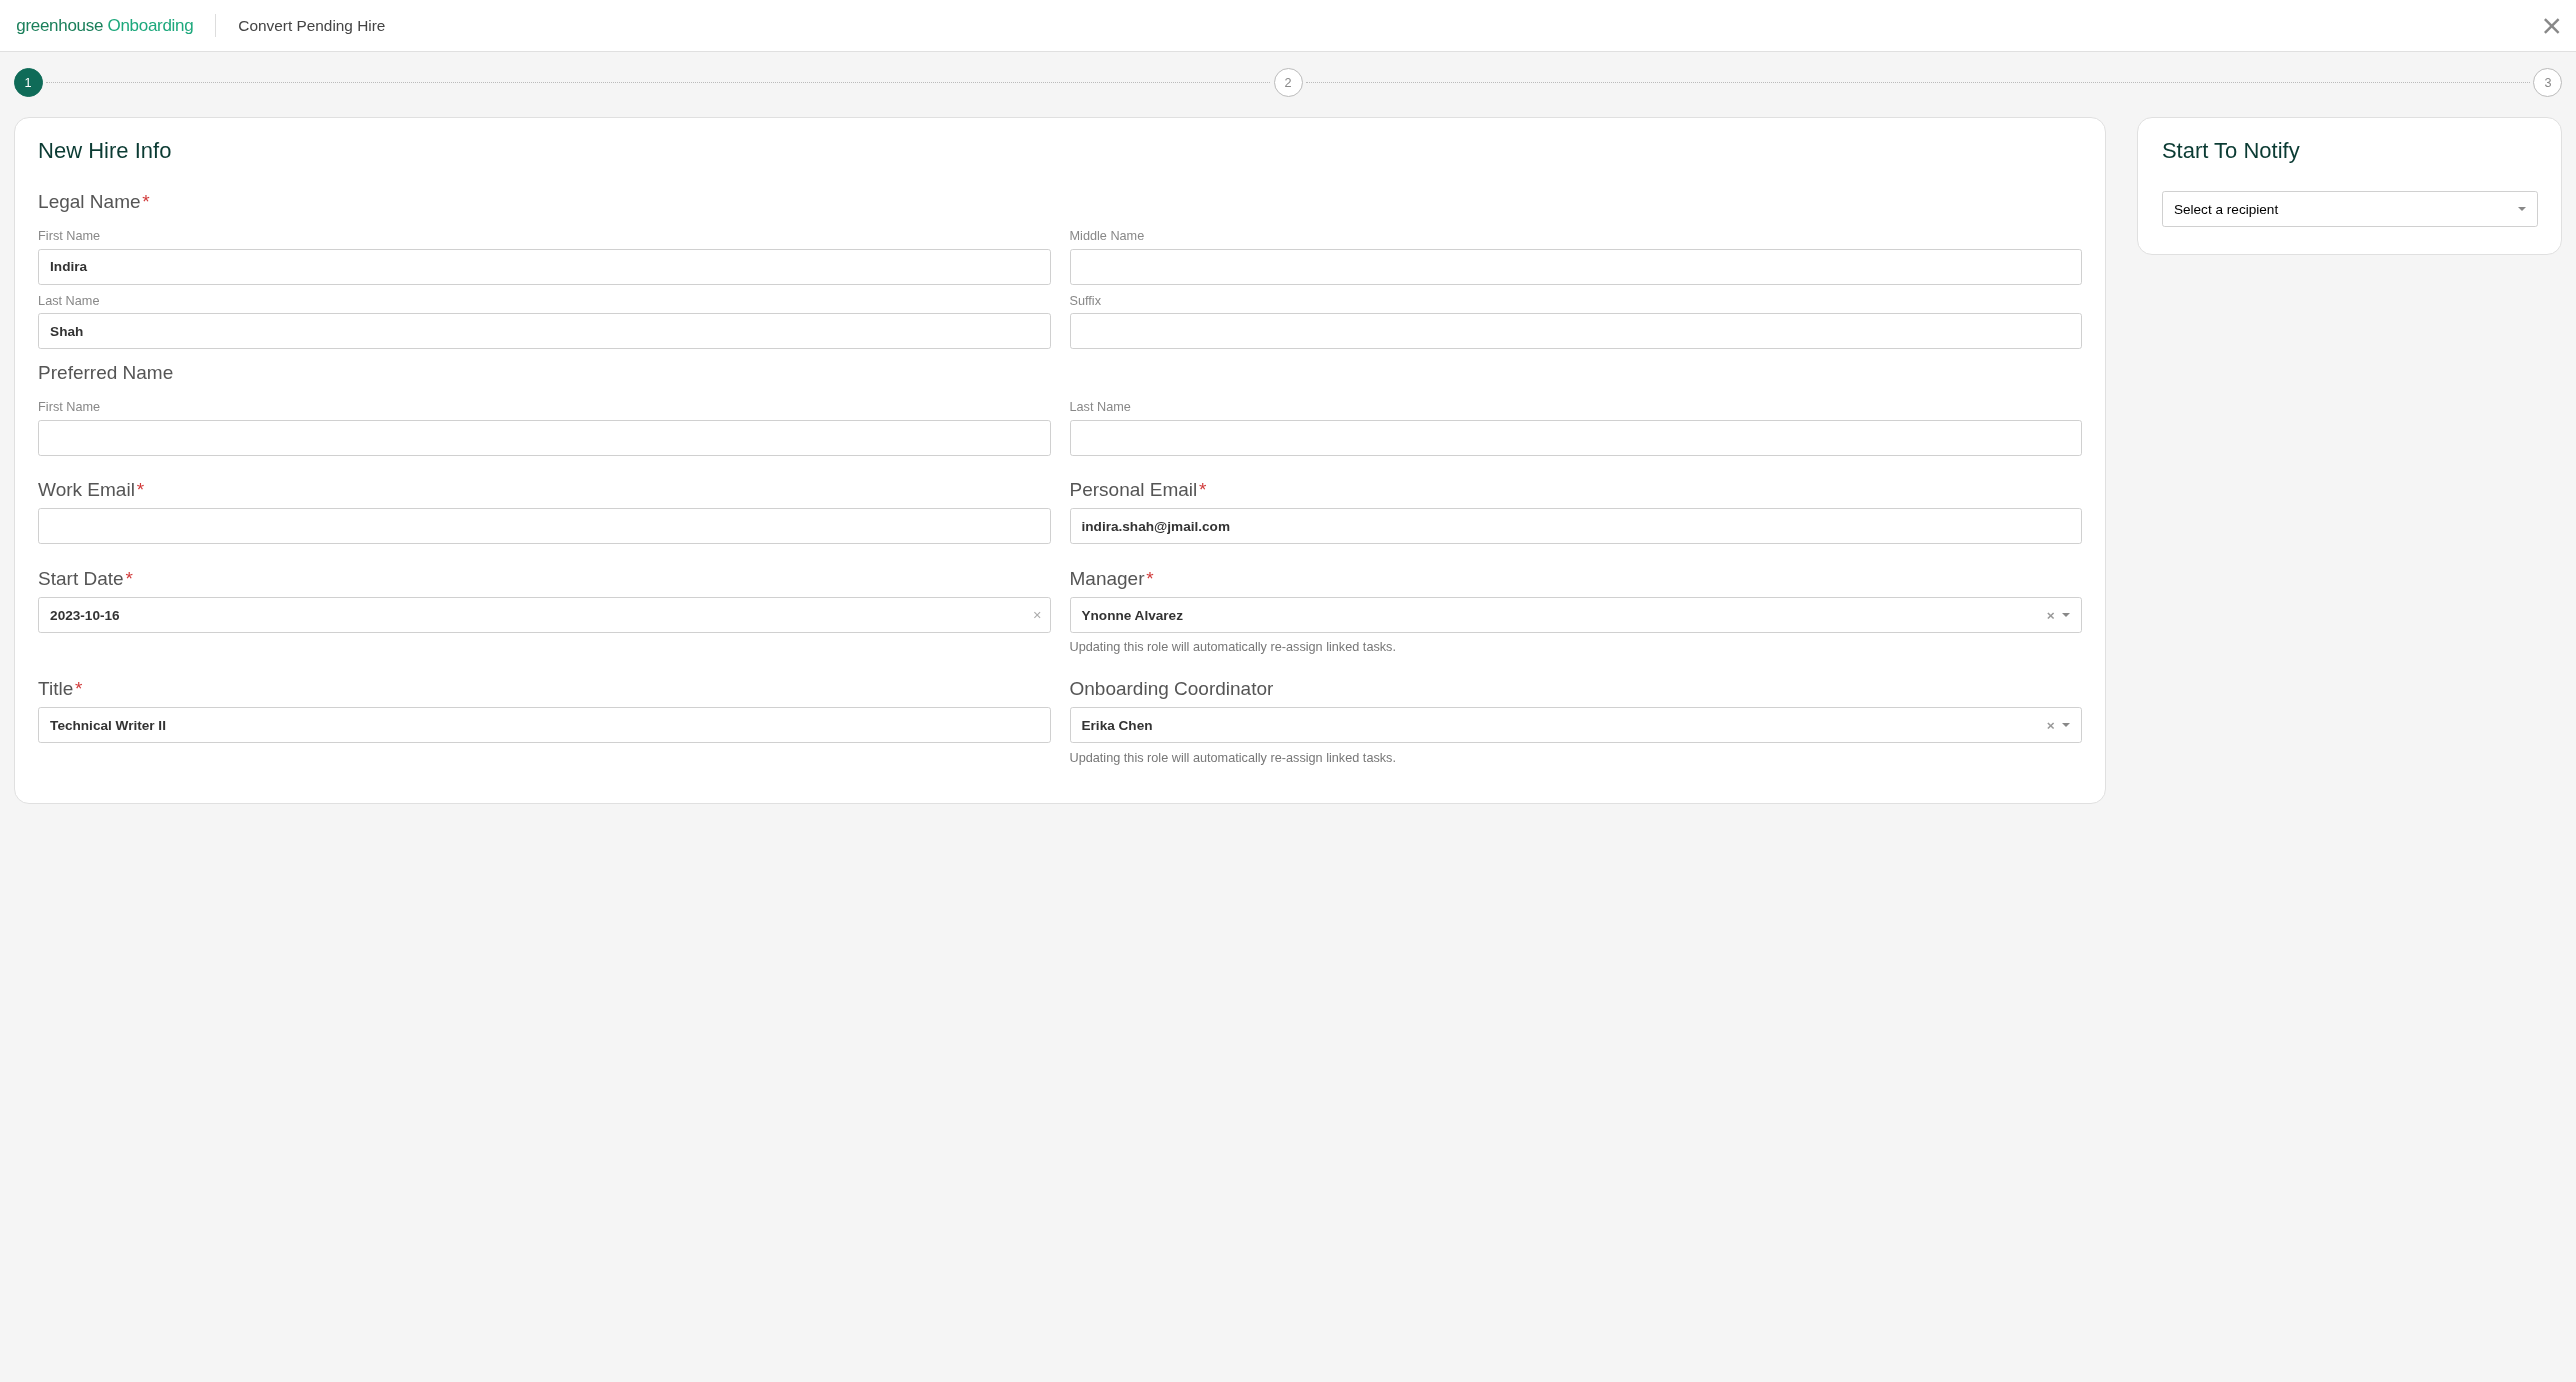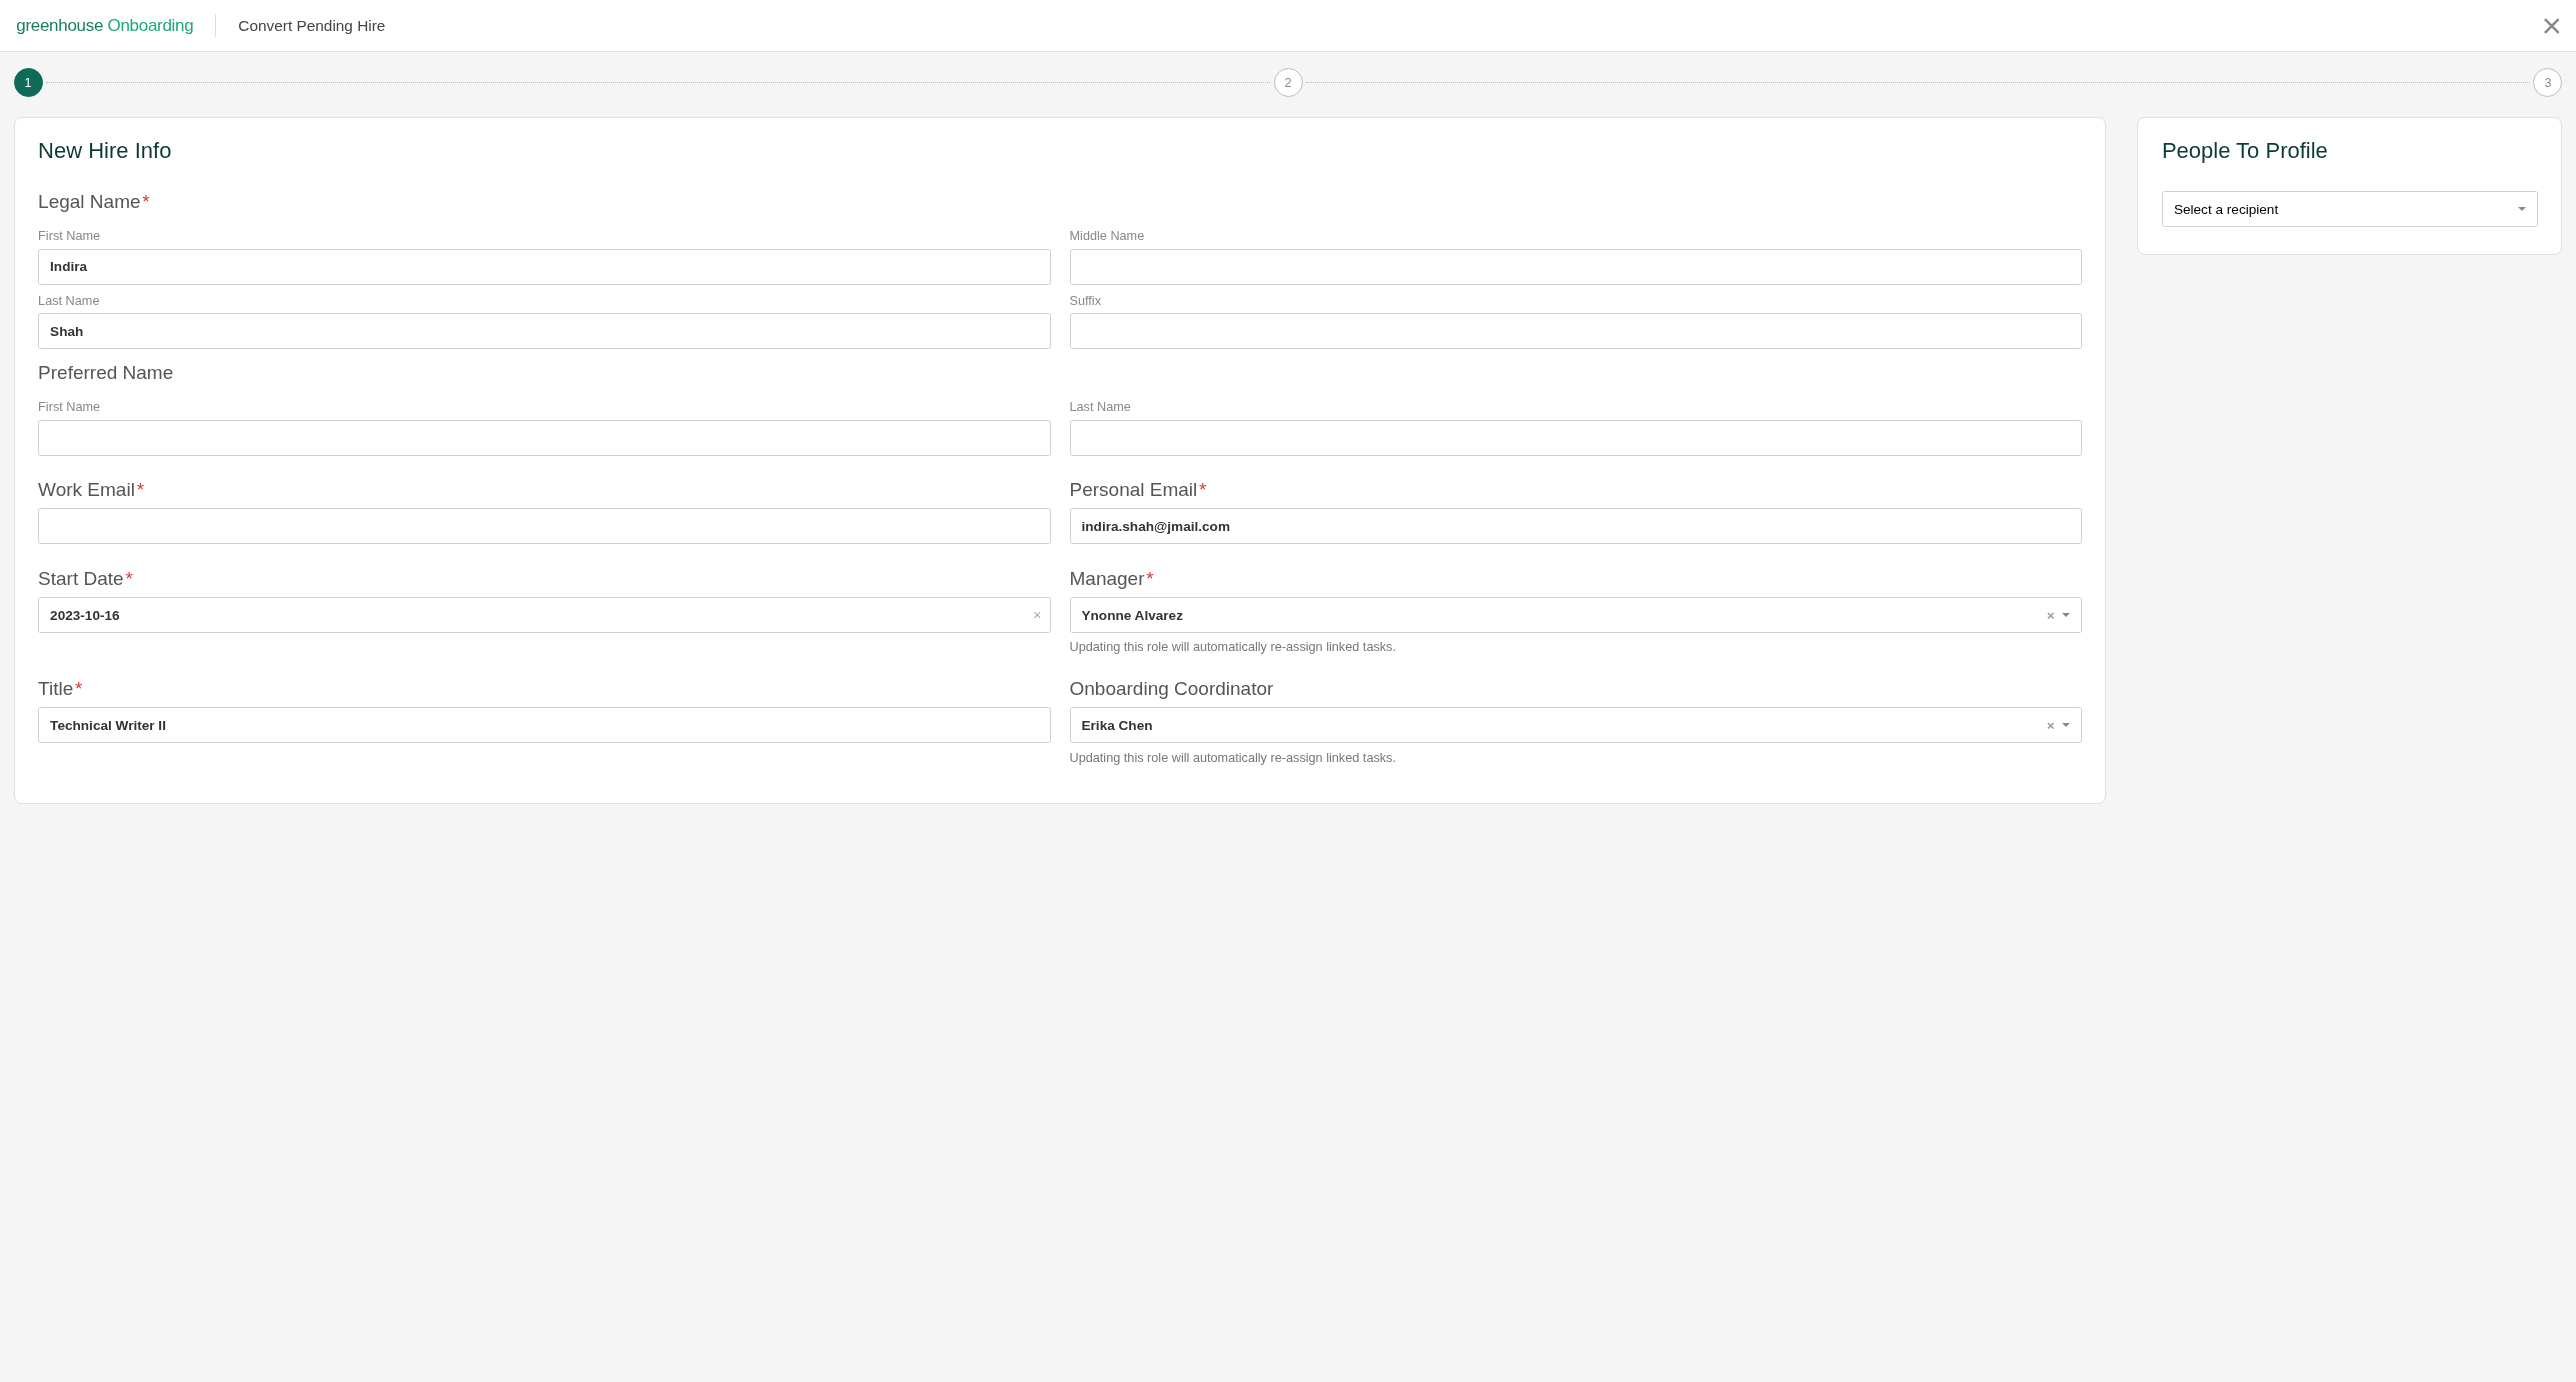--- a/index.html
+++ b/index.html
@@ -91,21 +91,21 @@
   }
 
   .content-row {
     display: flex;
     gap: 31px;
     align-items: flex-start;
   }
   .card {
     background: #fff;
     border: 0.9px solid #e0e0e0;
-    border-radius: 8px;
+    border-radius: 15px;
     padding: 20px 23.5px 27px;
   }
   .card-left { flex: 1; }
   .card-right { width: 425px; flex-shrink: 0; }
 
   .card-heading {
     color: #0b3b33;
     font-size: 22px;
     font-weight: 400;
     margin-bottom: 27px;
@@ -332,21 +332,21 @@
               </span>
             </div>
             <div class="helper-text">Updating this role will automatically re-assign linked tasks.</div>
           </div>
         </div>
       </div>
 
     </div>
 
     <div class="card card-right">
-      <div class="card-heading">People To Profile</div>
+      <div class="card-heading">Start To Notify</div>
       <div class="select-box">
         <span class="select-placeholder">Select a recipient</span>
         <span class="select-icons">
           <span class="select-caret"></span>
         </span>
       </div>
     </div>
 
   </div>
 </div>

